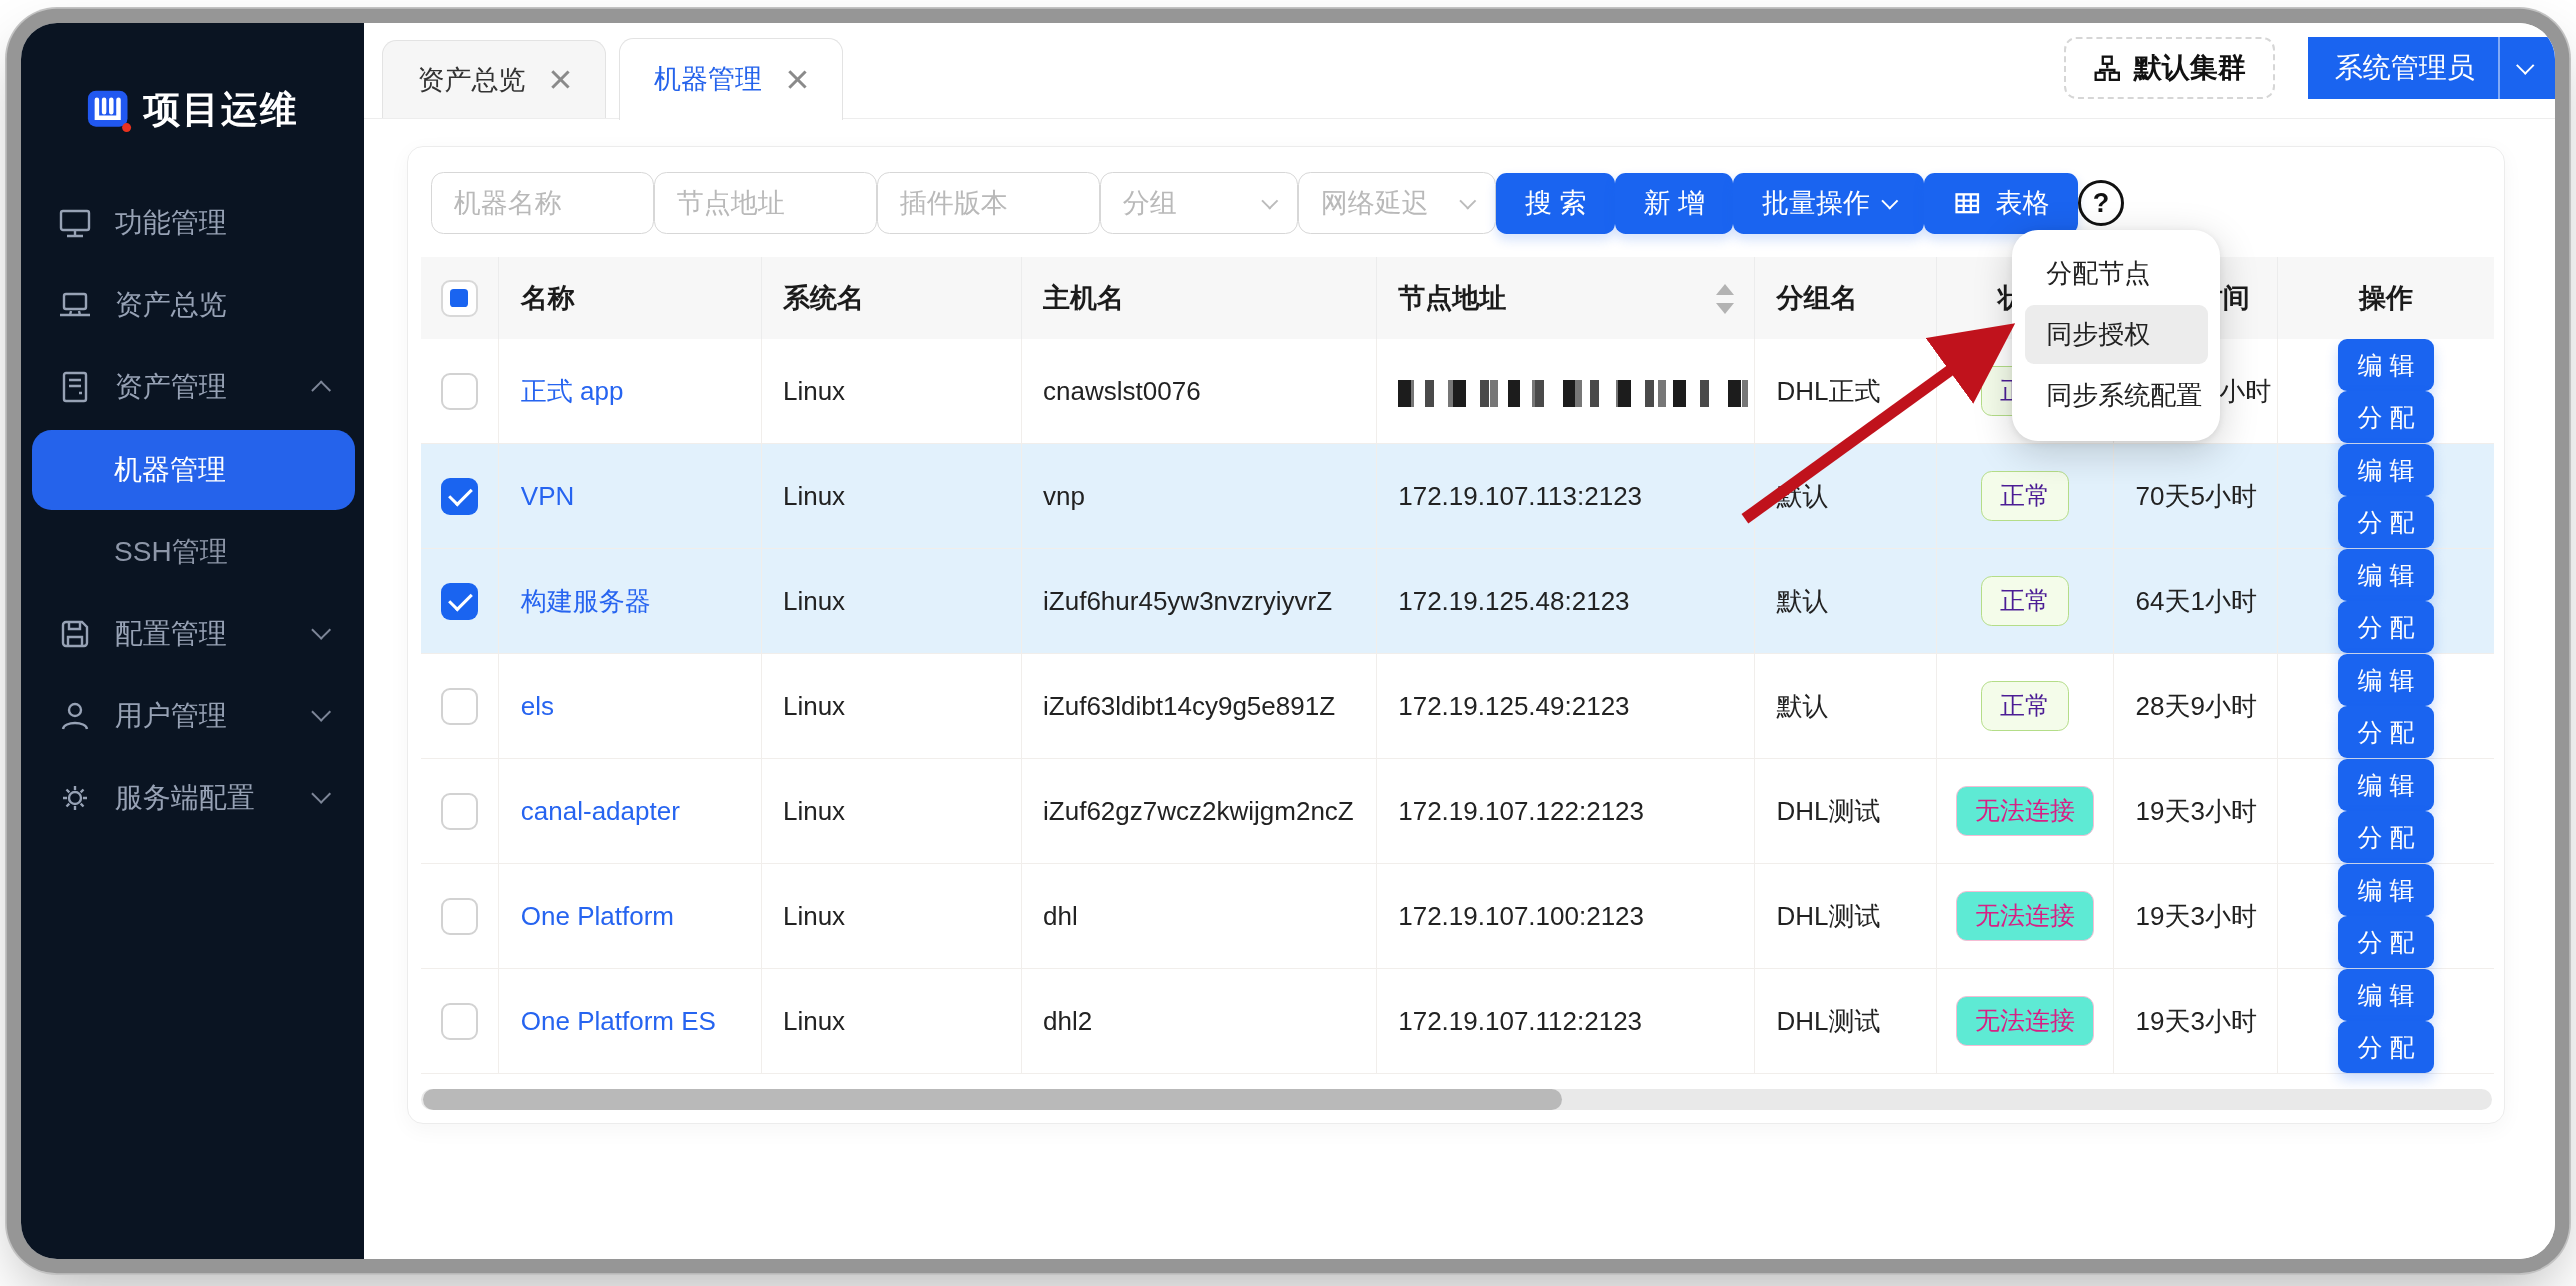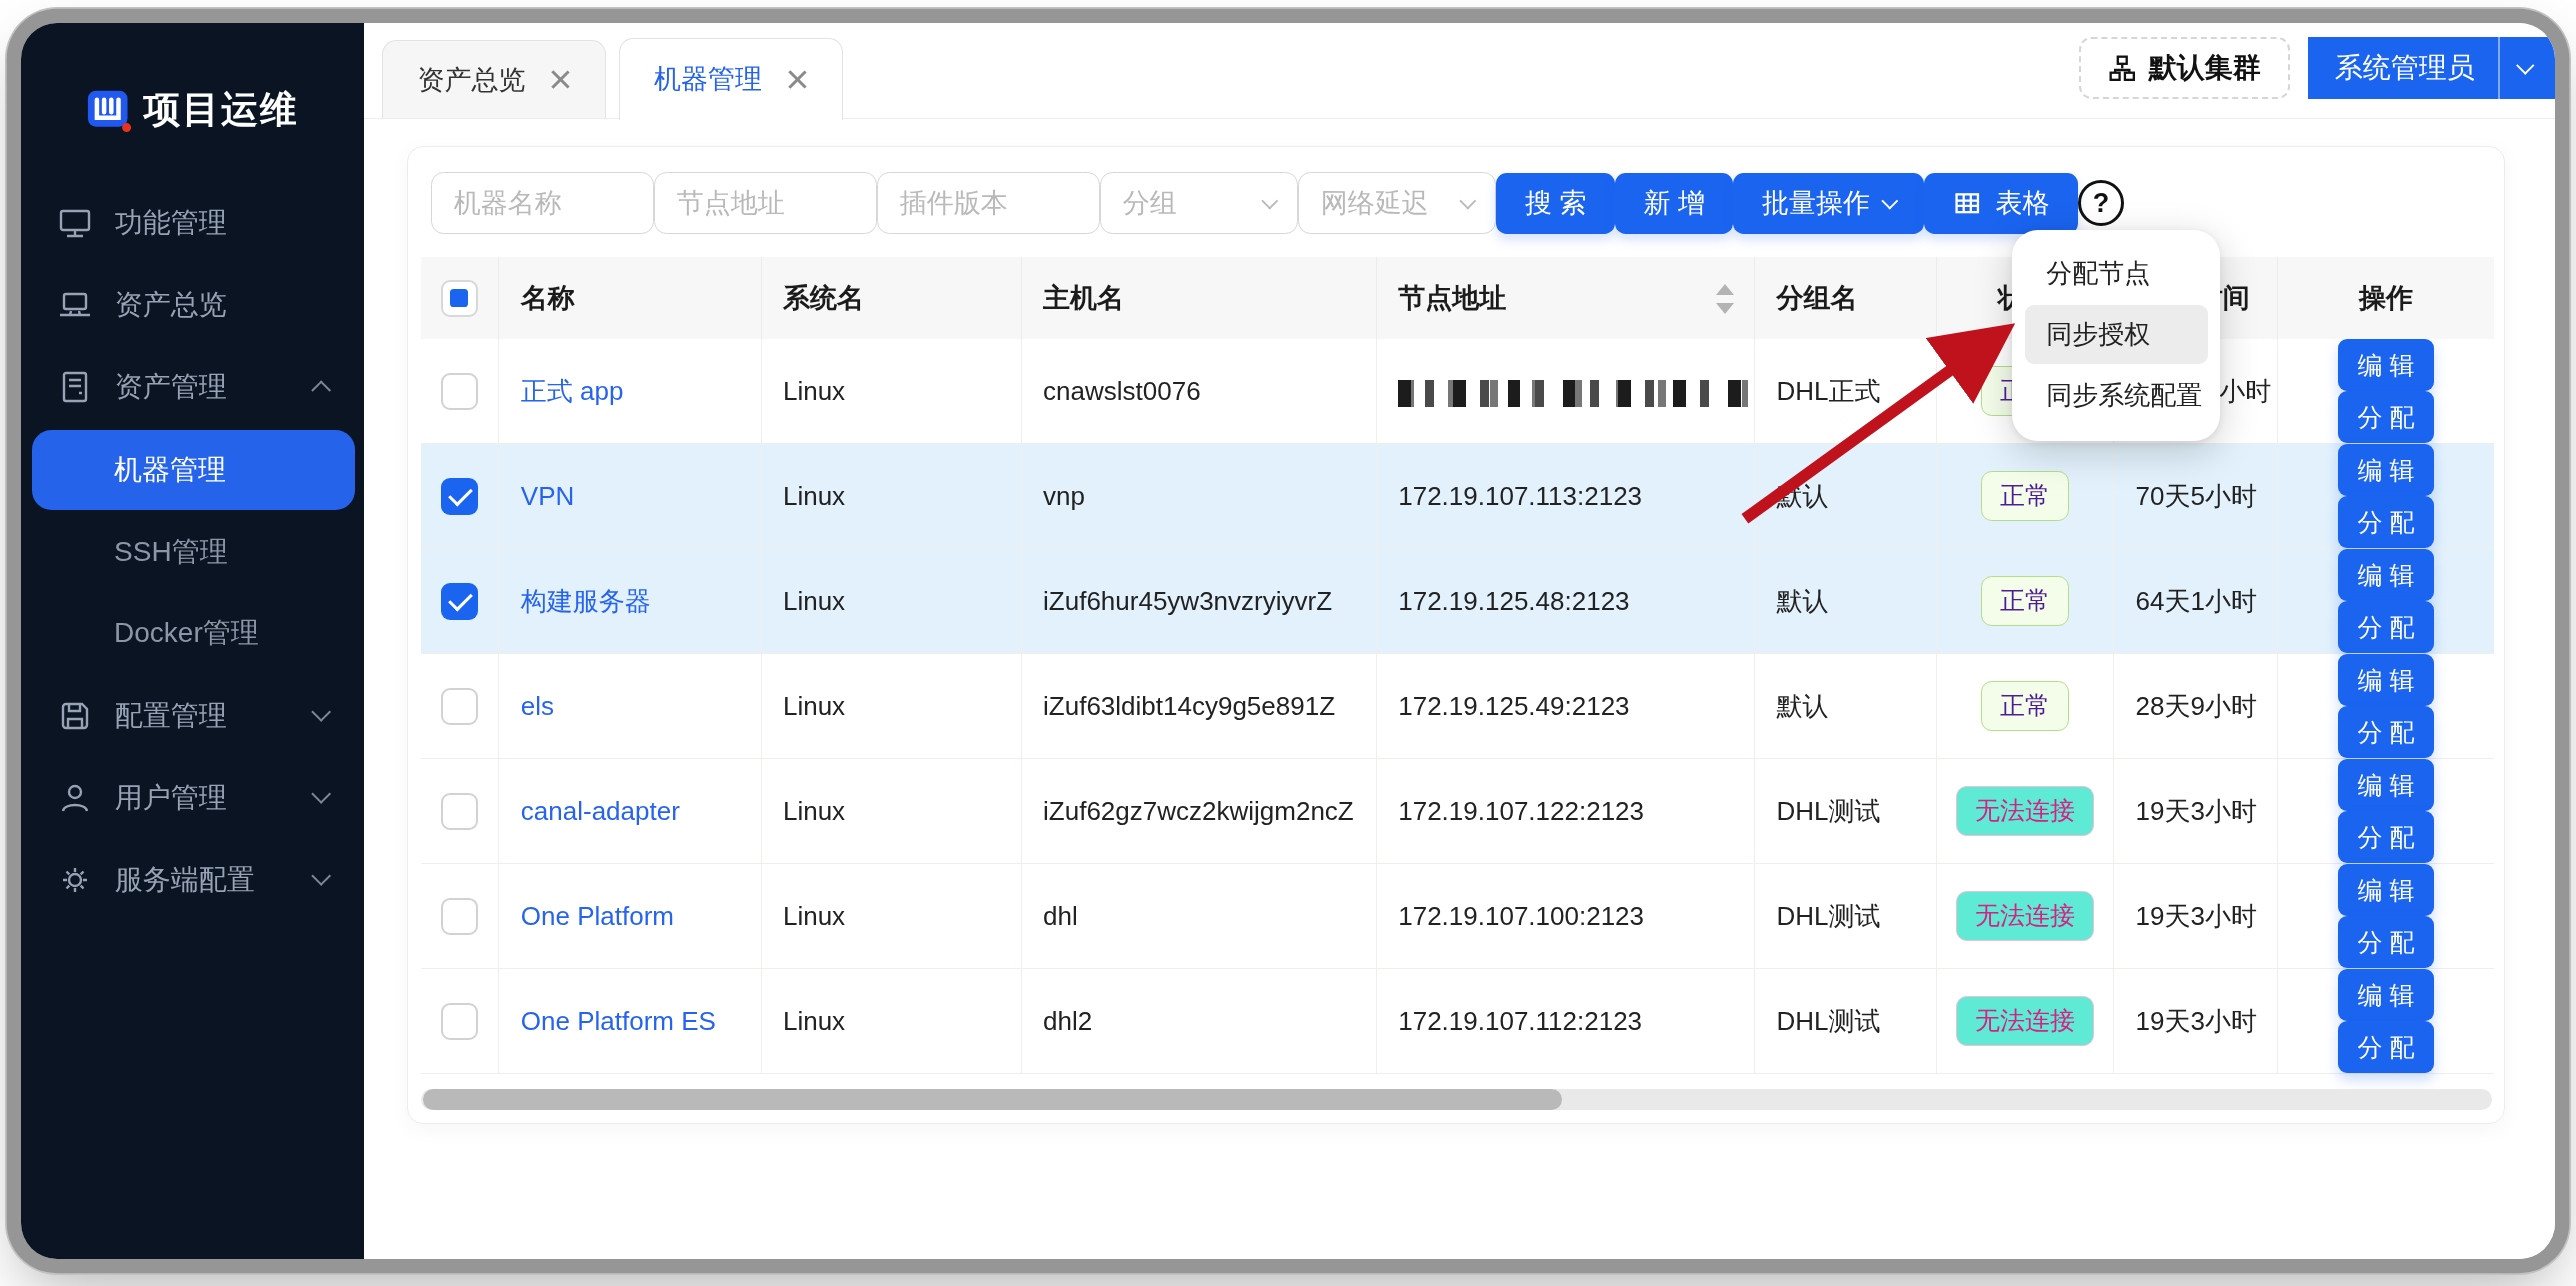--- a/index.html
+++ b/index.html
@@ -39,21 +39,21 @@
   .tabbar { position:relative; height:96px; border-bottom:1.8px solid #ededed;
     display:flex; align-items:flex-end; padding-left:18px; }
   .tab { height:78px; display:flex; align-items:center; gap:23px; padding:0 34px;
     border:1.8px solid #e3e3e3; border-bottom:none; border-radius:14.3px 14.3px 0 0;
     background:#f6f6f6; font-size:27px; color:#333; margin-right:12.5px; cursor:pointer; }
   .tab[data-active="true"] { background:#fff; color:#2563eb; margin-bottom:-1.8px; height:82px; }
   .x-icon { position:relative; width:23px; height:23px; display:inline-block; }
   .x-icon::before,.x-icon::after { content:""; position:absolute; left:10.7px; top:0;
     width:2.7px; height:23px; background:#8a8a8a; }
   .x-icon::before { transform:rotate(45deg); } .x-icon::after { transform:rotate(-45deg); }
-  .tabbar-right { position:absolute; right:0; top:14.3px; display:flex; align-items:center; gap:18px; }
+  .tabbar-right { position:absolute; right:0; top:14.3px; display:flex; align-items:center; gap:33px; }
   .cluster-btn { display:flex; align-items:center; gap:12.5px; height:62px; padding:0 27px;
     border:2.7px dashed #d6d6d6; border-radius:12.5px; background:#fff; font-size:28px; font-weight:bold;
     color:#111; cursor:pointer; }
   .cluster-btn svg { width:28.5px; height:28.5px; display:block; }
   .user-btn { display:flex; align-items:center; height:62px; background:#1a64f0; color:#fff;
     font-size:28px; padding:0 0 0 27px; cursor:pointer; }
   .user-btn .divider { width:1.8px; height:62px; background:rgba(255,255,255,.45); margin-left:23px; }
   .user-btn .chev-white { width:12.5px; height:12.5px; border-right:2.7px solid #fff; border-bottom:2.7px solid #fff;
     transform:rotate(45deg); margin:-5.4px 23px 0 19.6px; }
 
@@ -193,23 +193,20 @@
         </span>
         <span>资产管理</span>
         <span class="chev up"></span>
       </div>
       <div class="subnav">
         <div class="sub-item" data-active="true">
           <span>机器管理</span>
         </div>
         <div class="sub-item" data-active="false">
           <span>SSH管理</span>
-        </div>
-        <div class="sub-item" data-active="false">
-          <span>Docker管理</span>
         </div>
       </div>
       <div class="nav-item">
         <span class="nicon">
           <svg viewBox="0 0 36 36" fill="none" stroke="currentColor" stroke-width="2.4">
             <path d="M6 9a3 3 0 013-3h16l5 5v16a3 3 0 01-3 3H9a3 3 0 01-3-3z"></path>
             <path d="M12 6v7h11V6M11 30v-9h14v9"></path>
           </svg>
         </span>
         <span>配置管理</span>

